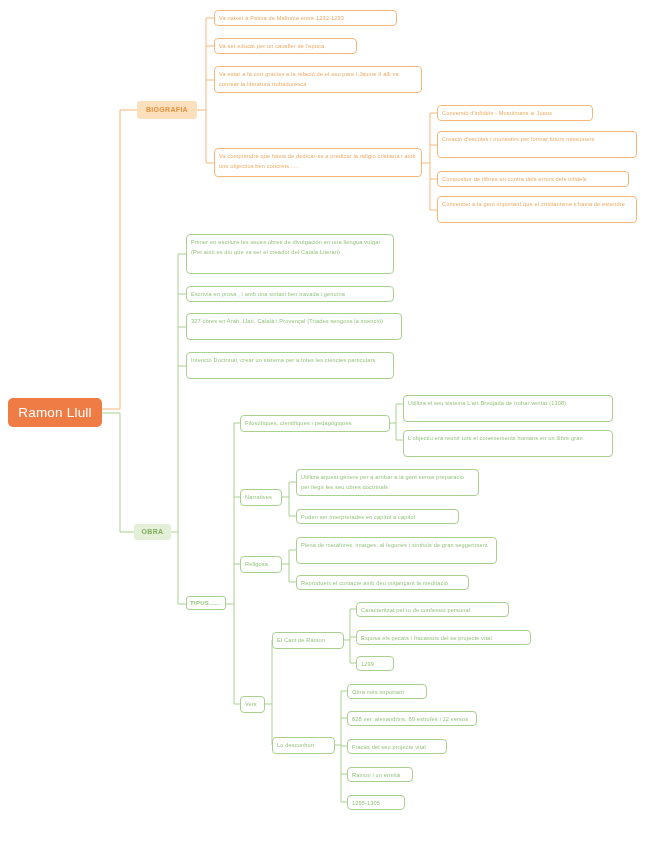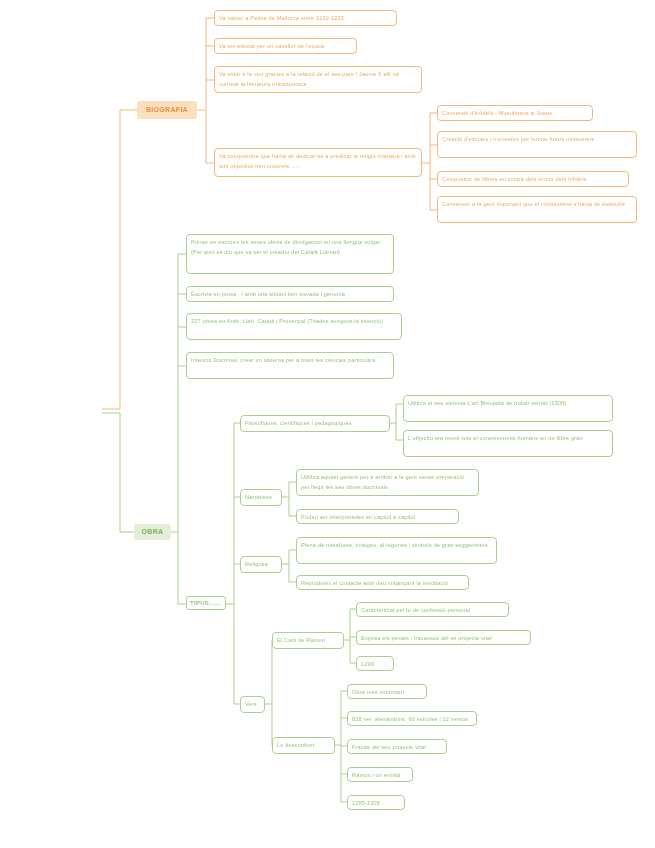--- a/index.html
+++ b/index.html
@@ -160,20 +160,21 @@
       <path d="M335 745 L341 745" stroke="#a9d08e"></path>
       <path d="M341 691 L341 802" stroke="#a9d08e"></path>
       <path d="M341 691 L347 691" stroke="#a9d08e"></path>
       <path d="M341 718 L347 718" stroke="#a9d08e"></path>
       <path d="M341 746 L347 746" stroke="#a9d08e"></path>
       <path d="M341 774 L347 774" stroke="#a9d08e"></path>
       <path d="M341 802 L347 802" stroke="#a9d08e"></path>
     </g>
   </svg>
 
+  <div id="root">Ramon Llull</div>
 
   <div class="badge" id="badge-bio">BIOGRAFIA</div>
 
   <div class="node" style="left:214px;top:10px;width:183px;height:16px;">Va naixer a Palma de Mallorca entre 1232-1233</div>
   <div class="node" style="left:214px;top:38px;width:143px;height:16px;">Va ser educat per un cavaller de l'epoca</div>
   <div class="node" style="left:214px;top:66px;width:208px;height:27px;">Va estar a la cort gracies a la relació de el seu pare i Jaume II alli va conrear la literatura trobadoresca</div>
   <div class="node" style="left:214px;top:148px;width:208px;height:29px;">Va comprendre que havia de dedicar-se a predicar la religió cristiana i amb uns objectius ben concrets......</div>
 
   <div class="node" style="left:437px;top:105px;width:156px;height:16px;">Conversió d'infidels - Musulmans si Jueus</div>
   <div class="node" style="left:437px;top:131px;width:200px;height:27px;">Creació d'escoles i monestirs per formar futurs missioners</div>

